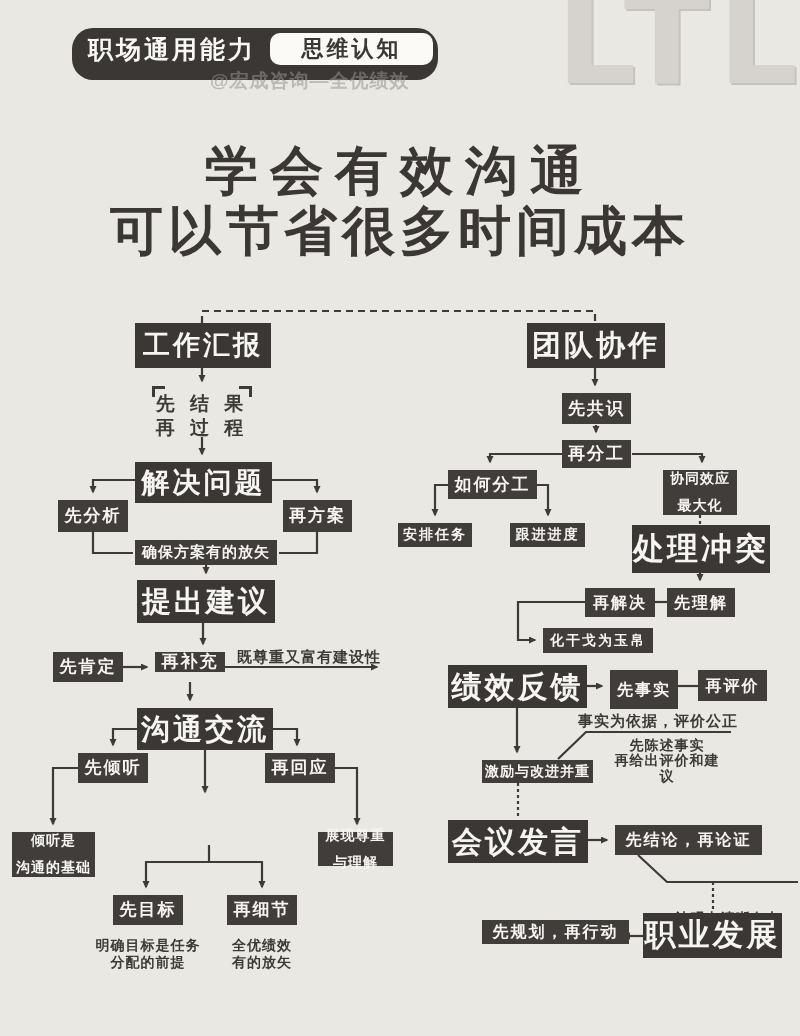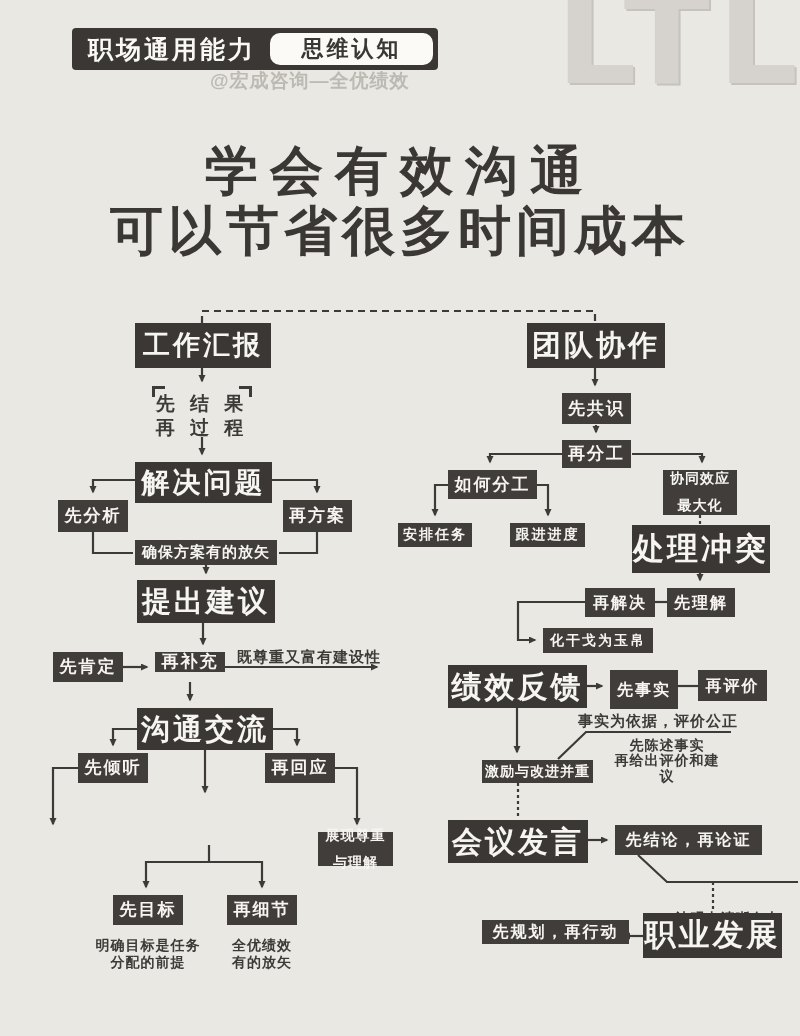--- a/index.html
+++ b/index.html
@@ -33,22 +33,22 @@
     color:#3d3a37;
     text-align:center;
     line-height:1.18;
     letter-spacing:1px;
     white-space:nowrap;
   }
   .note.two{white-space:normal;}
   .note.two span{display:block;}
   
   #header-pill{
-    position:absolute;left:72px;top:28px;width:366px;height:42px;
-    background:#3a3734;border-radius:4px;
+    position:absolute;left:72px;top:28px;width:366px;height:52px;
+    background:#3a3734;border-radius:21px;
   }
   #badge-left{
     position:absolute;left:16px;top:0;height:42px;
     display:flex;align-items:center;
     color:#faf9f6;font-size:25px;font-weight:bold;letter-spacing:3px;
   }
   #badge-right{
     position:absolute;right:5px;top:5px;width:163px;height:32px;
     background:#fbfaf7;border-radius:10px;
     display:flex;align-items:center;justify-content:center;
@@ -167,20 +167,24 @@
   <div class="bx big" style="left:137px;top:580px;width:138px;height:43px;font-size:29px;">提出建议</div>
 
   <div class="bx" style="left:53px;top:652px;width:70px;height:30px;font-size:17px;">先肯定</div>
   <div class="bx" style="left:155px;top:652px;width:70px;height:20px;font-size:17px;">再补充</div>
   <div class="note" style="left:236px;top:648px;width:146px;font-size:15px;">既尊重又富有建设性</div>
 
   <div class="bx big" style="left:137px;top:708px;width:136px;height:42px;font-size:29px;">沟通交流</div>
   <div class="bx" style="left:78px;top:753px;width:70px;height:30px;font-size:17px;">先倾听</div>
   <div class="bx" style="left:265px;top:753px;width:70px;height:30px;font-size:17px;">再回应</div>
 
+  <div class="bx two" style="left:12px;top:832px;width:83px;height:45px;font-size:14px;letter-spacing:1px;">
+    <span>倾听是</span>
+    <span>沟通的基础</span>
+  </div>
 
 
   <div class="bx two" style="left:318px;top:832px;width:75px;height:34px;font-size:14px;letter-spacing:1px;">
     <span>展现尊重</span>
     <span>与理解</span>
   </div>
 
   <div class="bx" style="left:113px;top:895px;width:70px;height:30px;font-size:17px;">先目标</div>
   <div class="bx" style="left:227px;top:895px;width:70px;height:30px;font-size:17px;">再细节</div>
 

